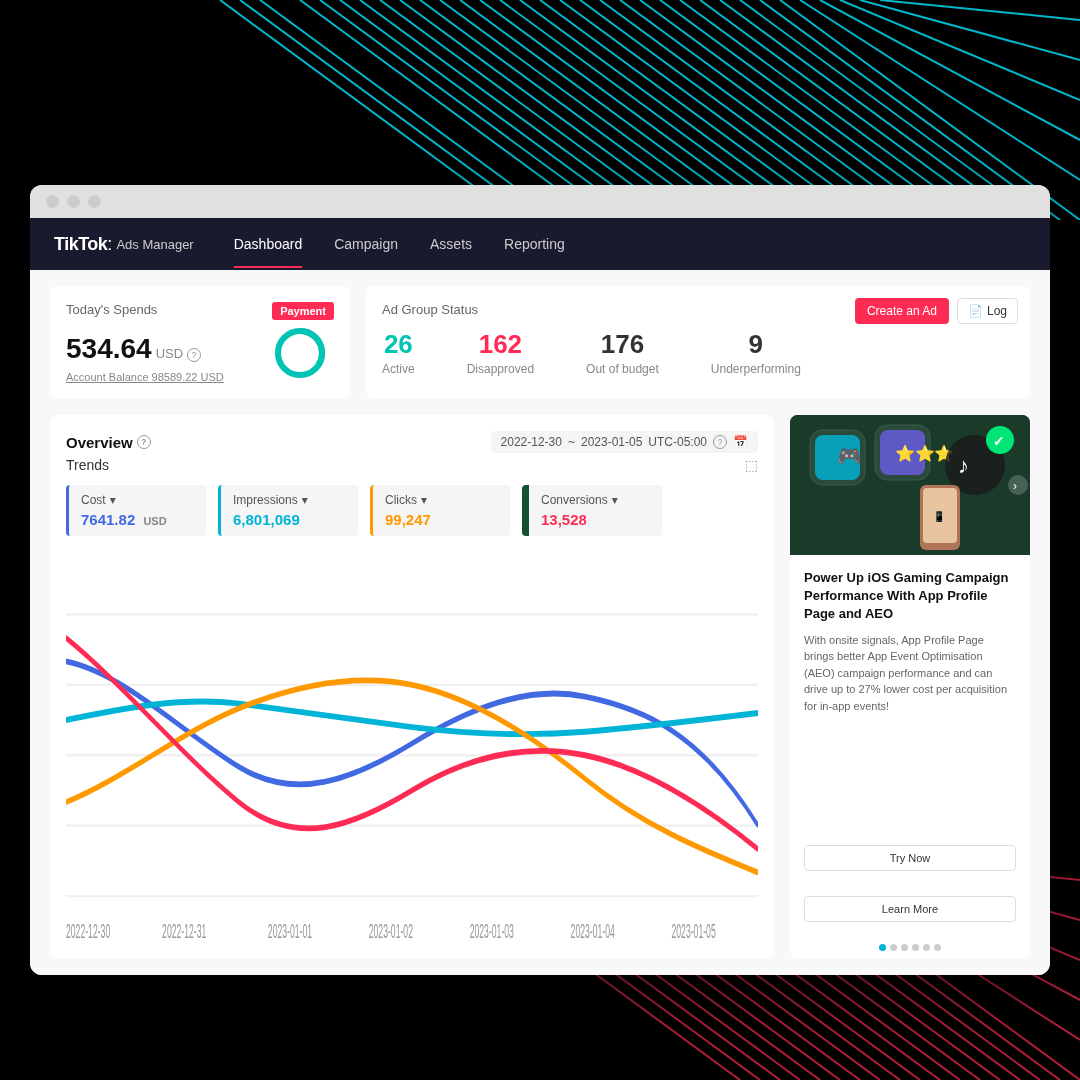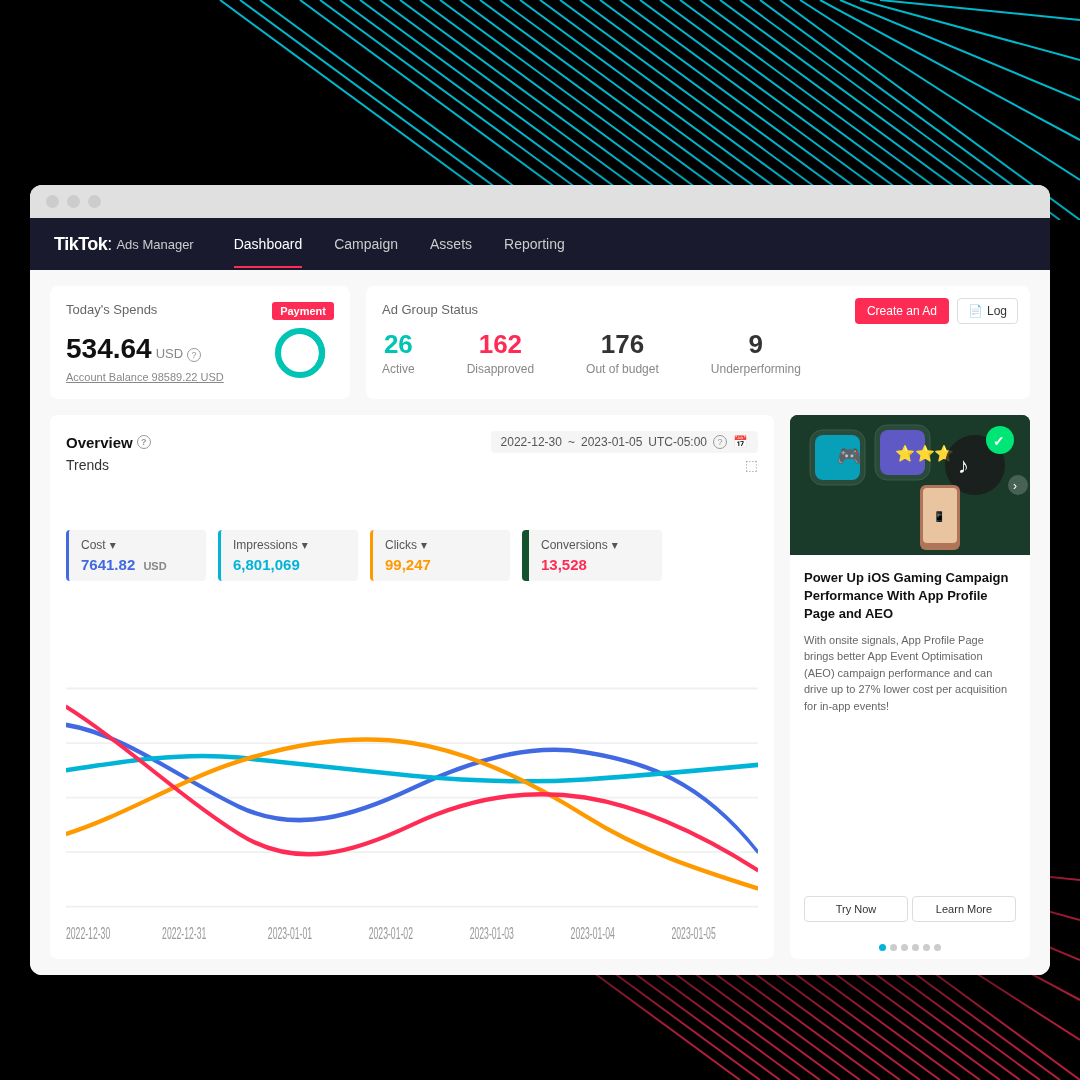--- a/index.html
+++ b/index.html
@@ -287,21 +287,20 @@
       background: #f5f5f5;
       padding: 4px 10px;
       border-radius: 4px;
     }
 
     .trends-card {
       flex: 1;
       display: flex;
       flex-direction: column;
       min-height: 0;
-      gap: 45px;
     }
     .trends-title {
       font-size: 14px;
       font-weight: 500;
       color: #333;
       margin-bottom: 12px;
       display: flex;
       justify-content: space-between;
     }
     .metric-tabs {
@@ -373,22 +372,23 @@
       margin-bottom: 8px;
     }
     .ad-desc {
       font-size: 11px;
       color: #666;
       line-height: 1.5;
       flex: 1;
     }
     .ad-buttons {
       display: flex;
-      gap: 4px;
+      gap: 25px;
       margin-top: 2px;
+      flex-direction: column;
     }
     .ad-btn {
       flex: 1;
       padding: 6px;
       border-radius: 4px;
       font-size: 11px;
       text-align: center;
       cursor: pointer;
       border: 1px solid #ddd;
       background: #fff;

